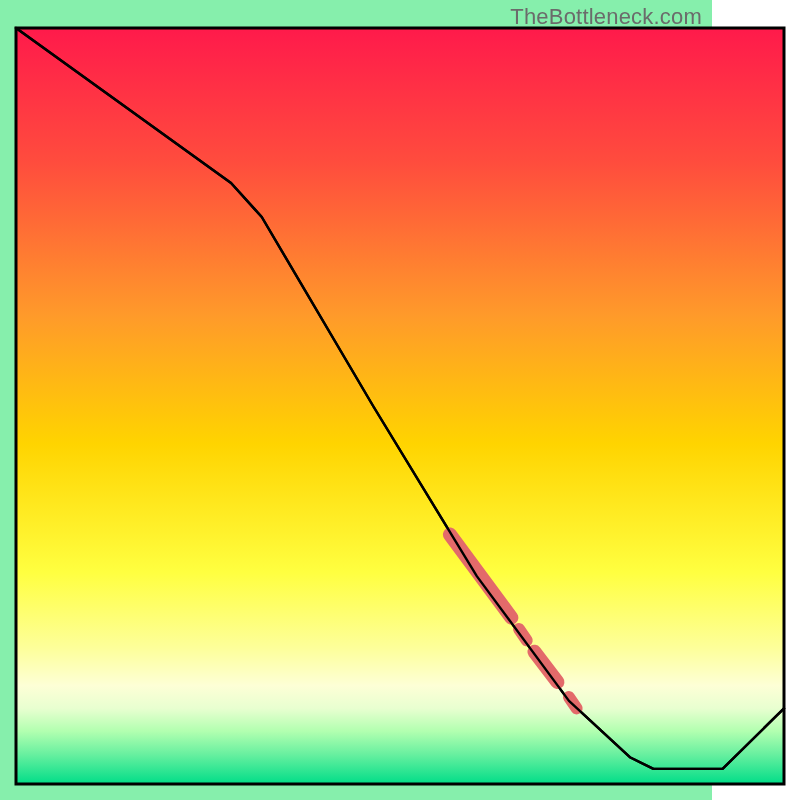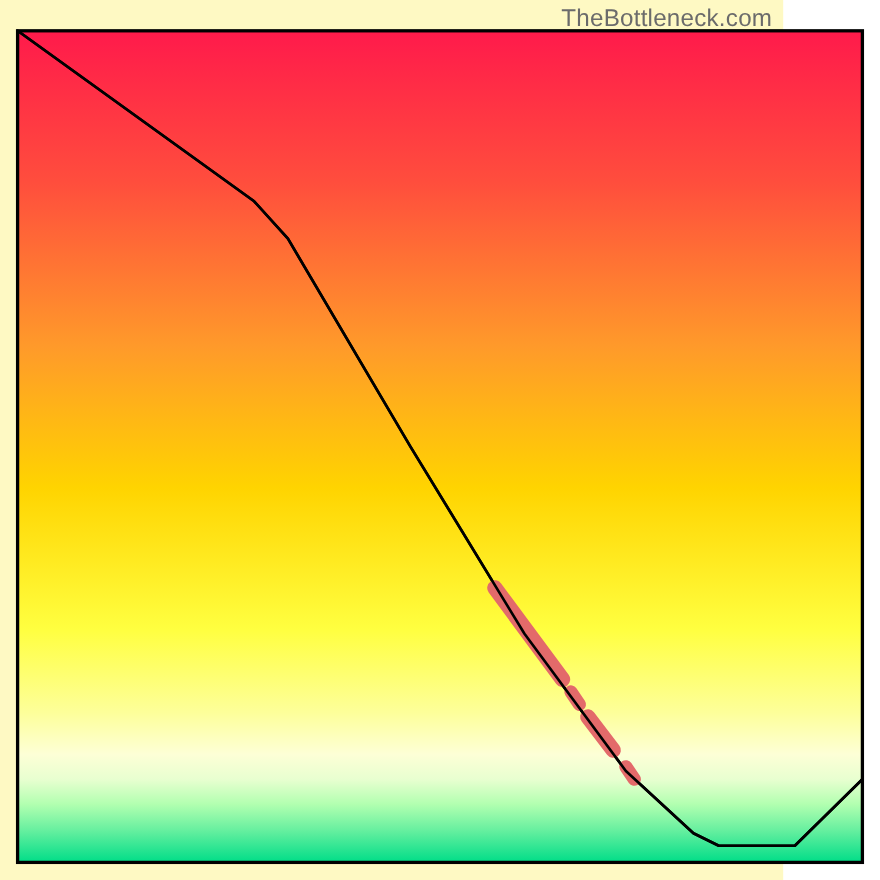--- a/index.html
+++ b/index.html
@@ -7,21 +7,21 @@
     padding: 0;
     width: 800px;
     height: 800px;
     overflow: hidden;
     font-family: Arial, Helvetica, sans-serif;
   }
   .container {
     position: relative;
     width: 712px;
     height: 800px;
-    background: #fef9c3;
+    background: #86efac;
   }
   svg {
     display: block;
   }
   .watermark {
     position: absolute;
     top: 4px;
     right: 10px;
     font-size: 22px;
     color: #6b6b6b;

